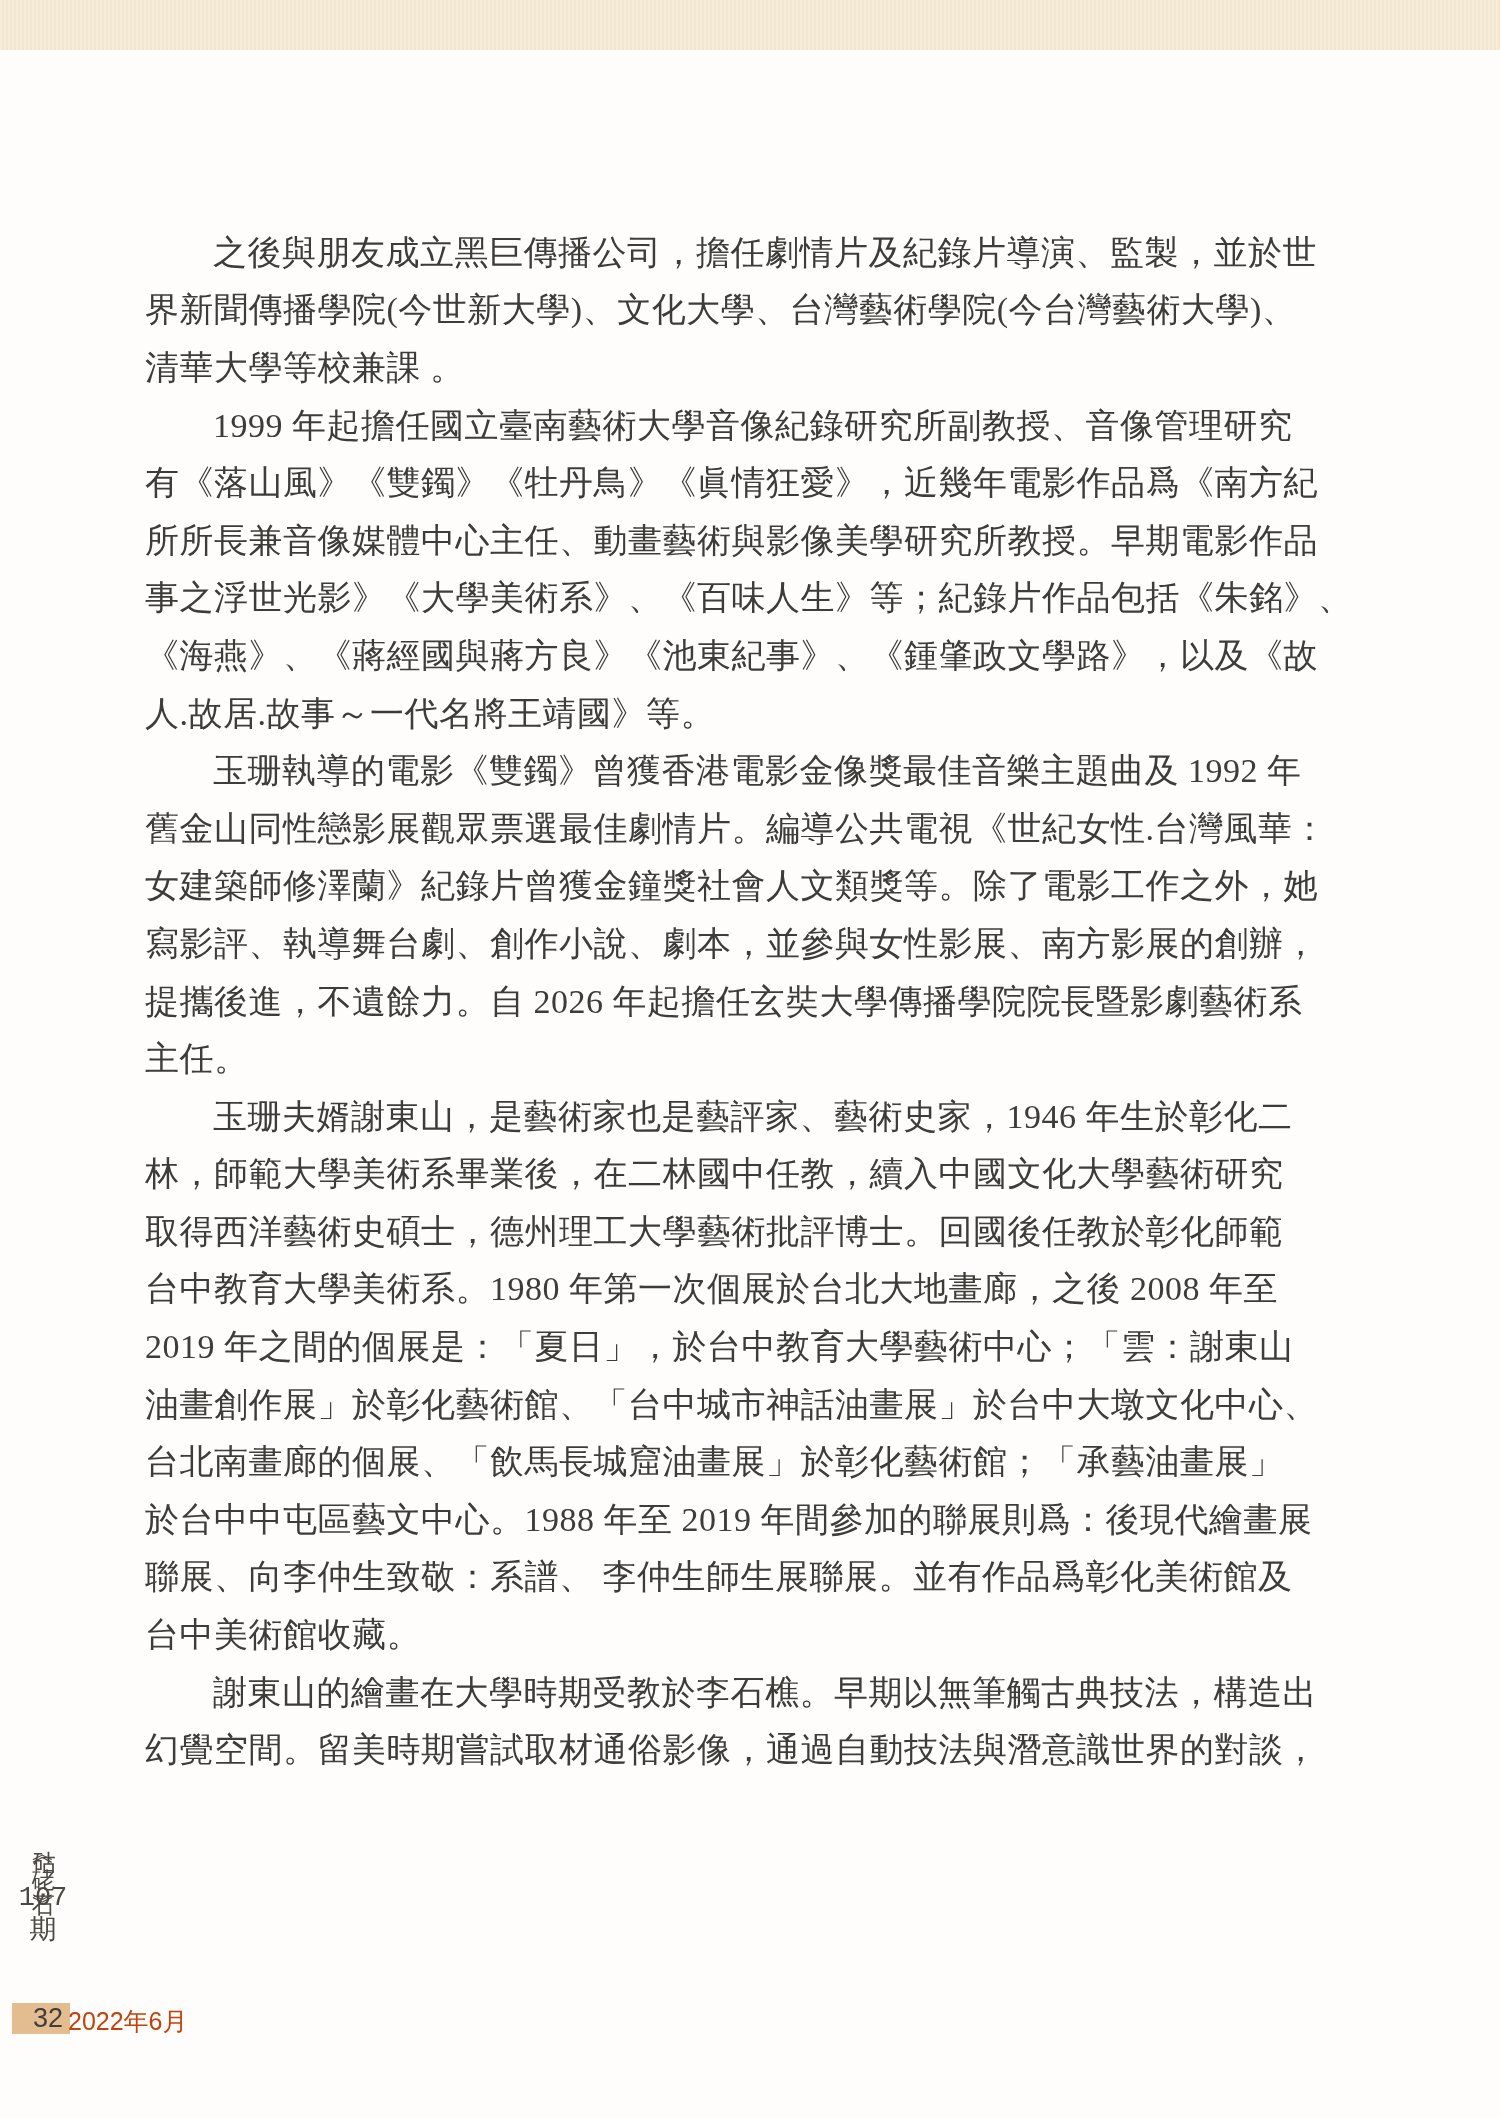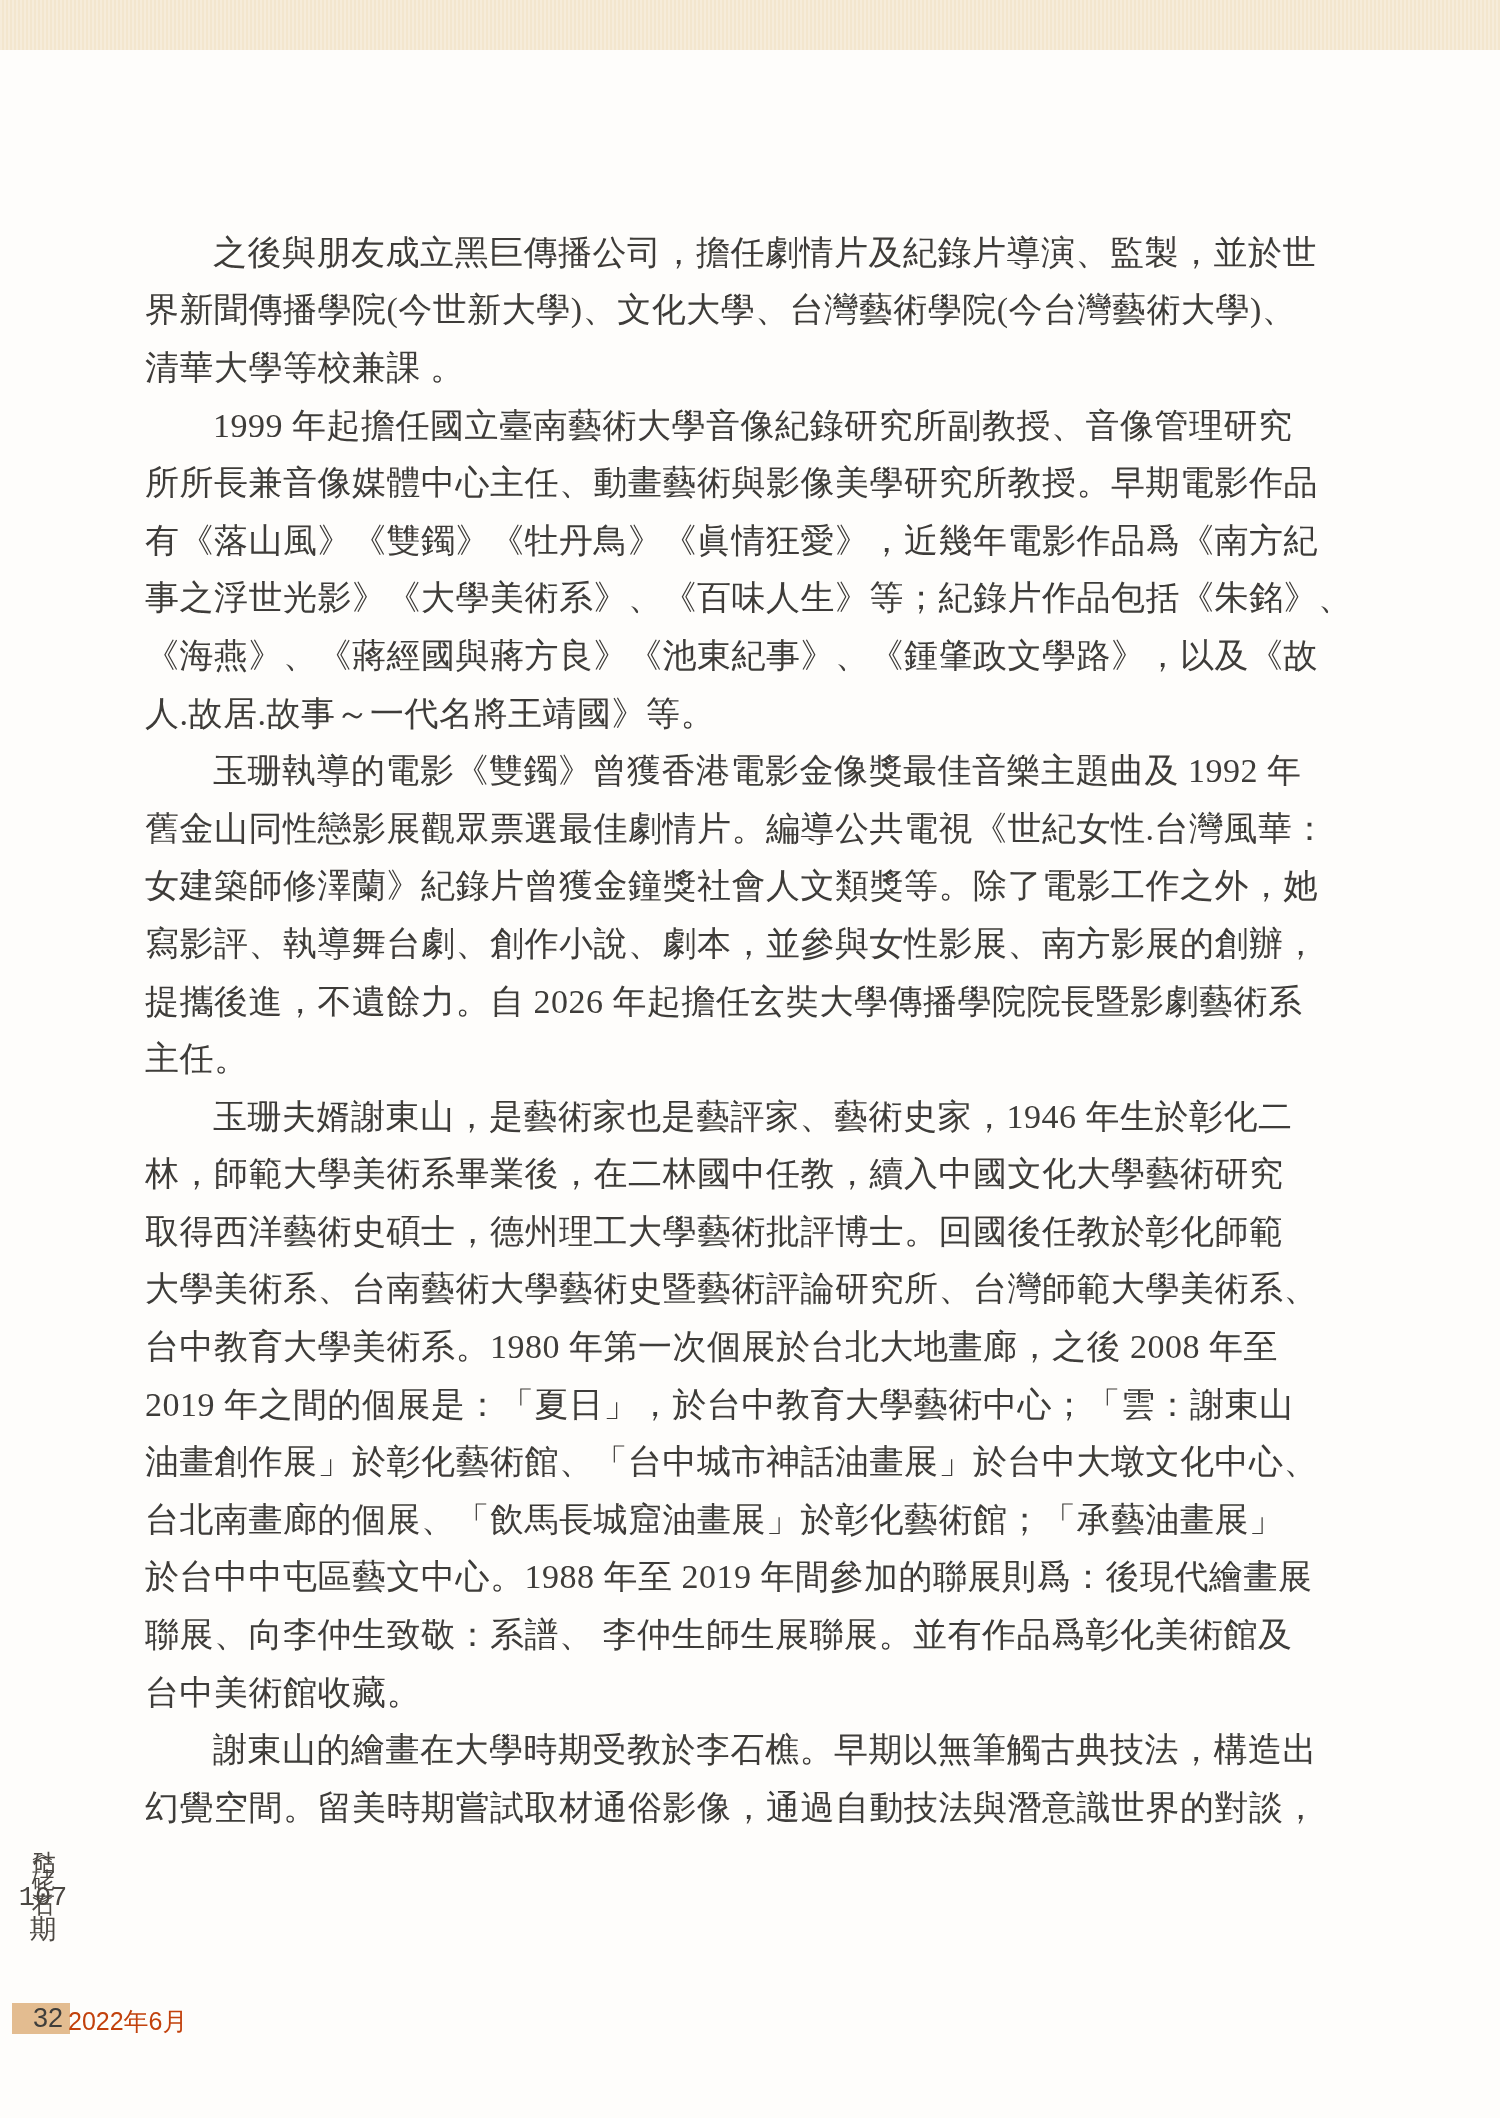--- a/index.html
+++ b/index.html
@@ -91,35 +91,34 @@
 
 <div class="page">
 
   <div class="top-band"></div>
 
   <div class="body-text">
       <div class="text-line indent">之後與朋友成立黑巨傳播公司，擔任劇情片及紀錄片導演、監製，並於世</div>
       <div class="text-line">界新聞傳播學院(今世新大學)、文化大學、台灣藝術學院(今台灣藝術大學)、</div>
       <div class="text-line">清華大學等校兼課 。</div>
       <div class="text-line indent">1999 年起擔任國立臺南藝術大學音像紀錄研究所副教授、音像管理研究</div>
+      <div class="text-line">有《落山風》《雙鐲》《牡丹鳥》《眞情狂愛》，近幾年電影作品爲《南方紀</div>
       <div class="text-line">所所長兼音像媒體中心主任、動畫藝術與影像美學研究所教授。早期電影作品</div>
-      <div class="text-line">有《落山風》《雙鐲》《牡丹鳥》《眞情狂愛》，近幾年電影作品爲《南方紀</div>
       <div class="text-line">事之浮世光影》《大學美術系》、《百味人生》等；紀錄片作品包括《朱銘》、</div>
       <div class="text-line">《海燕》、《蔣經國與蔣方良》《池東紀事》、《鍾肇政文學路》，以及《故</div>
       <div class="text-line">人.故居.故事～一代名將王靖國》等。</div>
       <div class="text-line indent">玉珊執導的電影《雙鐲》曾獲香港電影金像獎最佳音樂主題曲及 1992 年</div>
       <div class="text-line">舊金山同性戀影展觀眾票選最佳劇情片。編導公共電視《世紀女性.台灣風華：</div>
       <div class="text-line">女建築師修澤蘭》紀錄片曾獲金鐘獎社會人文類獎等。除了電影工作之外，她</div>
       <div class="text-line">寫影評、執導舞台劇、創作小說、劇本，並參與女性影展、南方影展的創辦，</div>
       <div class="text-line">提攜後進，不遺餘力。自 2026 年起擔任玄奘大學傳播學院院長暨影劇藝術系</div>
       <div class="text-line">主任。</div>
       <div class="text-line indent">玉珊夫婿謝東山，是藝術家也是藝評家、藝術史家，1946 年生於彰化二</div>
       <div class="text-line">林，師範大學美術系畢業後，在二林國中任教，續入中國文化大學藝術研究</div>
       <div class="text-line">取得西洋藝術史碩士，德州理工大學藝術批評博士。回國後任教於彰化師範</div>
-      <div class="text-line">大學美術系、台南藝術大學藝術史暨藝術評論研究所、台灣師範大學美術系、</div>
       <div class="text-line">台中教育大學美術系。1980 年第一次個展於台北大地畫廊，之後 2008 年至</div>
       <div class="text-line">2019 年之間的個展是：「夏日」，於台中教育大學藝術中心；「雲：謝東山</div>
       <div class="text-line">油畫創作展」於彰化藝術館、「台中城市神話油畫展」於台中大墩文化中心、</div>
       <div class="text-line">台北南畫廊的個展、「飲馬長城窟油畫展」於彰化藝術館；「承藝油畫展」</div>
       <div class="text-line">於台中中屯區藝文中心。1988 年至 2019 年間參加的聯展則爲：後現代繪畫展</div>
       <div class="text-line">聯展、向李仲生致敬：系譜、 李仲生師生展聯展。並有作品爲彰化美術館及</div>
       <div class="text-line">台中美術館收藏。</div>
       <div class="text-line indent">謝東山的繪畫在大學時期受教於李石樵。早期以無筆觸古典技法，構造出</div>
       <div class="text-line">幻覺空間。留美時期嘗試取材通俗影像，通過自動技法與潛意識世界的對談，</div>
     </div>

